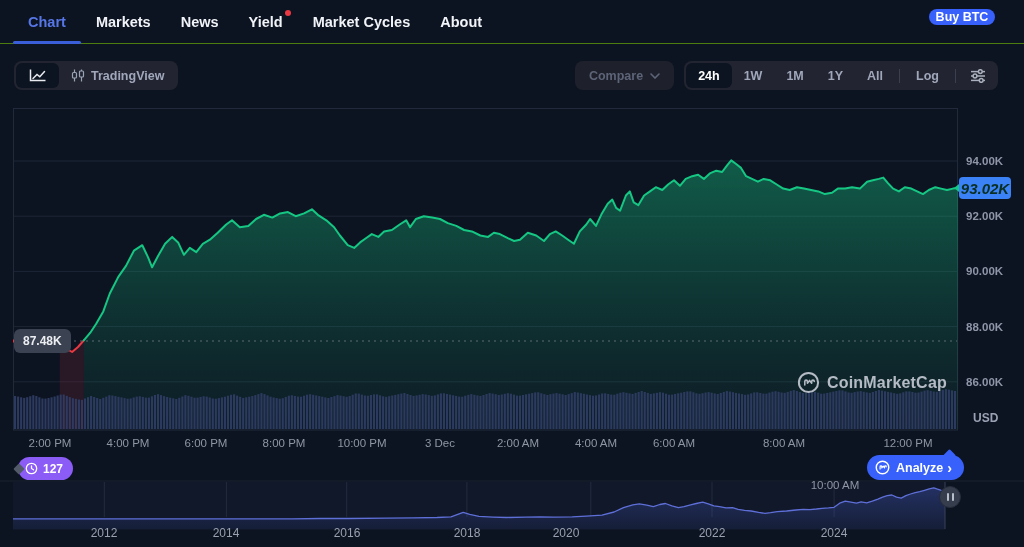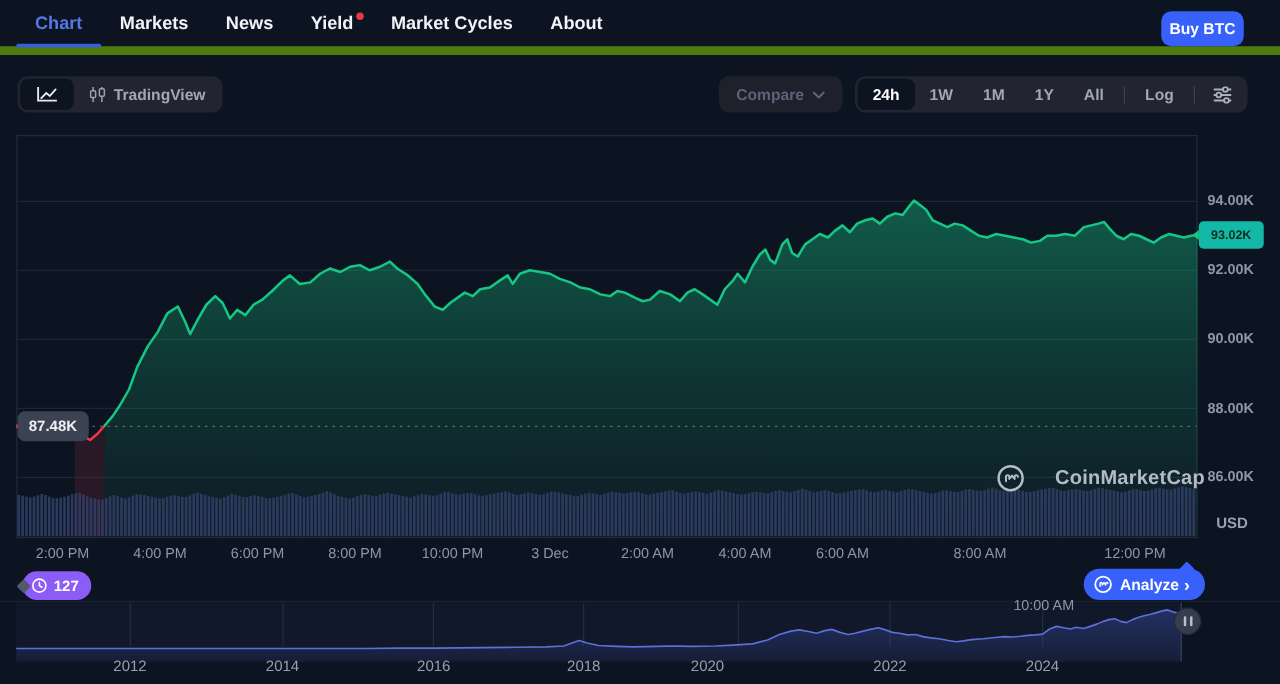--- a/index.html
+++ b/index.html
@@ -1,29 +1,29 @@
 <!DOCTYPE html>
 <html><head>
 <meta charset="utf-8">
 <style>
   html,body{margin:0;padding:0;background:#0d1421;}
   #app{position:relative;width:1024px;height:547px;background:#0d1421;overflow:hidden;
        font-family:"Liberation Sans",sans-serif;-webkit-font-smoothing:antialiased;color:#eff2f5;}
   svg{display:block}
   
-  .topnav{position:absolute;top:0;left:0;right:0;height:44px;border-bottom:7px solid #4d7c0f;
+  .topnav{position:absolute;top:0;left:0;right:0;height:44px;border-bottom:1px solid #4d7c0f;
           display:flex;align-items:stretch;padding-left:13px;box-sizing:border-box;}
   .nav-tabs{display:flex;align-items:stretch;}
   .nav-item{position:relative;display:flex;align-items:center;padding:0 15px;font-size:14.5px;
             font-weight:700;color:#f0f3f7;cursor:pointer;white-space:nowrap;}
   .nav-item.active{color:#5777e8;}
   .nav-item.active::after{content:"";position:absolute;left:0;right:0;bottom:-1px;height:3px;
             background:#3a5dd9;border-radius:2px;}
   .nav-dot{position:absolute;top:10px;right:7px;width:6px;height:6px;border-radius:50%;background:#ea3943;}
-  .buy-btn{position:absolute;right:29px;top:9px;width:66px;height:28px;background:#3861fb;border:none;
+  .buy-btn{position:absolute;right:29px;top:9px;width:66px;height:16px;background:#3861fb;border:none;
            border-radius:8px;color:#fff;font-weight:700;font-size:12.5px;cursor:pointer;
            font-family:"Liberation Sans",sans-serif;}
   
   .toolbar{position:absolute;top:61px;left:14px;right:26px;height:29px;display:flex;
            justify-content:space-between;align-items:center;}
   .tb-left,.tb-right{display:flex;align-items:center;gap:10px;}
   .seg{display:flex;align-items:center;background:#222531;border-radius:8px;padding:2px;height:29px;
        box-sizing:border-box;}
   .chip{display:flex;align-items:center;justify-content:center;gap:6px;border:none;background:transparent;
         color:#a1a7bb;font-weight:700;font-size:12.5px;padding:0 12px;height:25px;border-radius:6px;
@@ -34,30 +34,30 @@
            height:29px;padding:0 14px;color:#5d6477;font-weight:700;font-size:12.5px;cursor:pointer;
            font-family:"Liberation Sans",sans-serif;}
   .seg-divider{width:1px;height:14px;background:#3a404e;margin:0 4px;}
   .icon-btn{display:flex;align-items:center;justify-content:center;border:none;background:transparent;
             height:25px;padding:0 10px;cursor:pointer;border-radius:6px;}
   
   .y-label{position:absolute;left:966px;font-size:11.5px;font-weight:700;color:#8f96a8;
            transform:translateY(-50%);}
   .usd-label{position:absolute;left:973px;top:418px;transform:translateY(-50%);font-size:12px;
            font-weight:700;color:#9aa1b2;}
-  .badge-cur{position:absolute;left:959px;top:177px;width:52px;height:22px;background:#14b8a6;
-           border-radius:4px;color:#0a2f21;font-size:10px;font-weight:700;display:flex;
-           align-items:center;justify-content:center;}
+  .badge-cur{position:absolute;left:959px;top:177px;width:52px;height:22px;background:#3b82f6;
+           border-radius:4px;color:#0a2f21;font-size:15px;font-weight:700;display:flex;
+           align-items:center;justify-content:center;font-style:italic;}
   .badge-cur::before{content:"";position:absolute;left:-5px;top:7px;width:0;height:0;
            border-top:4px solid transparent;border-bottom:4px solid transparent;border-right:5px solid #16c784;}
   .badge-open{position:absolute;left:14px;top:329px;height:24px;padding:0 9px;background:#3b4252;
            border-radius:6px;color:#eceef2;font-size:12px;font-weight:700;display:flex;align-items:center;}
   .x-label{position:absolute;top:437px;transform:translateX(-50%);font-size:11.5px;color:#8f96a3;
            white-space:nowrap;}
-  .watermark{position:absolute;left:797px;top:371px;display:flex;align-items:center;gap:24px;opacity:.92;}
+  .watermark{position:absolute;left:797px;top:371px;display:flex;align-items:center;gap:7px;opacity:.92;}
   .watermark span{font-size:16px;font-weight:600;color:#c3c8d2;letter-spacing:.2px;}
   .count-badge{position:absolute;left:18px;top:457px;height:23px;padding:0 10px 0 7px;background:#8b5cf6;
            border-radius:12px;display:flex;align-items:center;gap:5px;color:#fff;font-size:12px;
            font-weight:700;cursor:pointer;border:none;font-family:"Liberation Sans",sans-serif;}
   .count-badge::before{content:"";position:absolute;left:-3px;top:8px;width:8px;height:8px;background:#525a6a;
            transform:rotate(45deg);border-radius:1px;}
   .analyze-btn{position:absolute;left:867px;top:455px;height:25px;padding:0 12px 0 8px;background:#3861fb;
            border:none;border-radius:13px;display:flex;align-items:center;gap:6px;color:#fff;
            font-size:12.5px;font-weight:700;cursor:pointer;font-family:"Liberation Sans",sans-serif;}
   .analyze-btn::before{content:"";position:absolute;right:10px;top:-4px;width:9px;height:9px;

